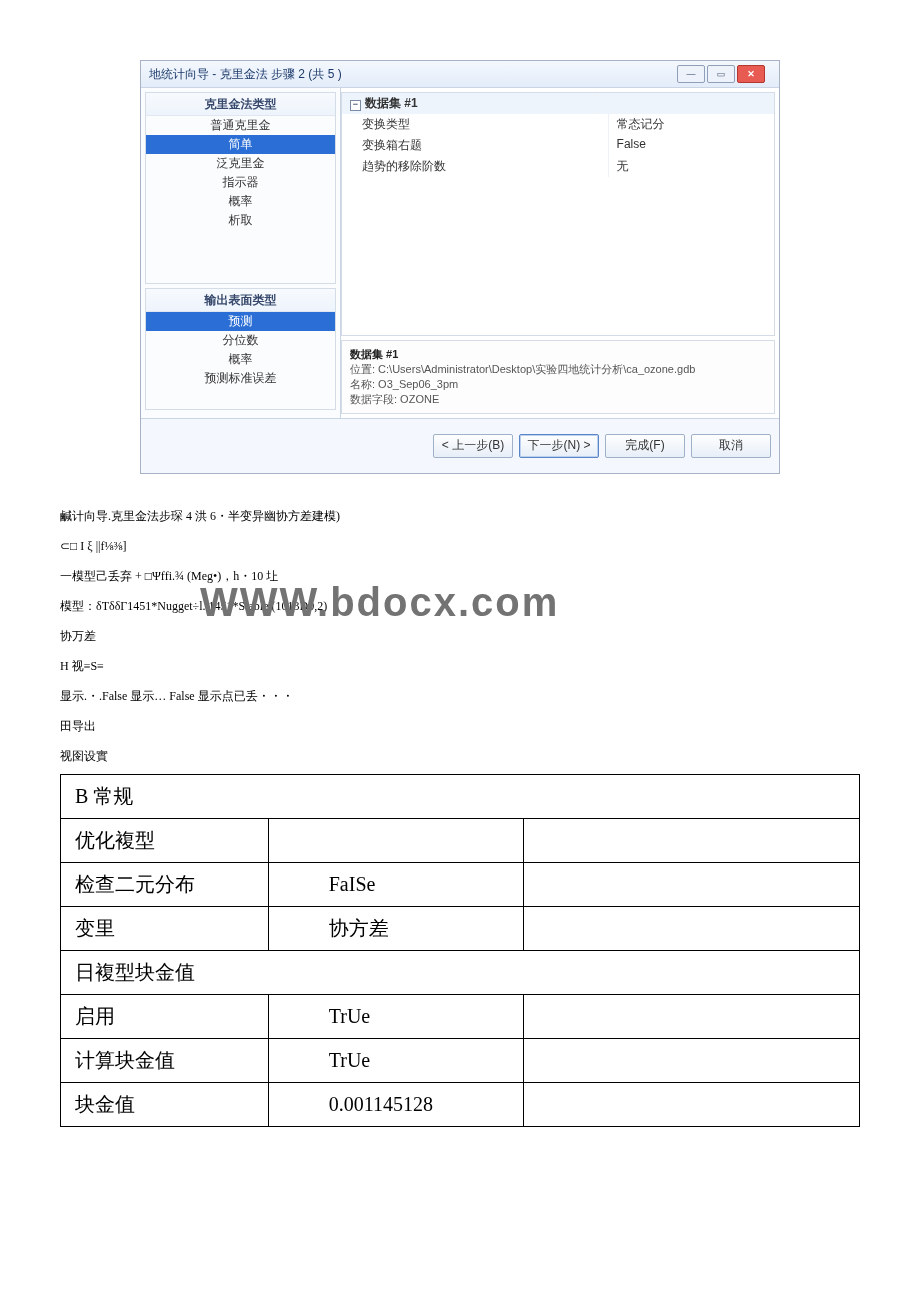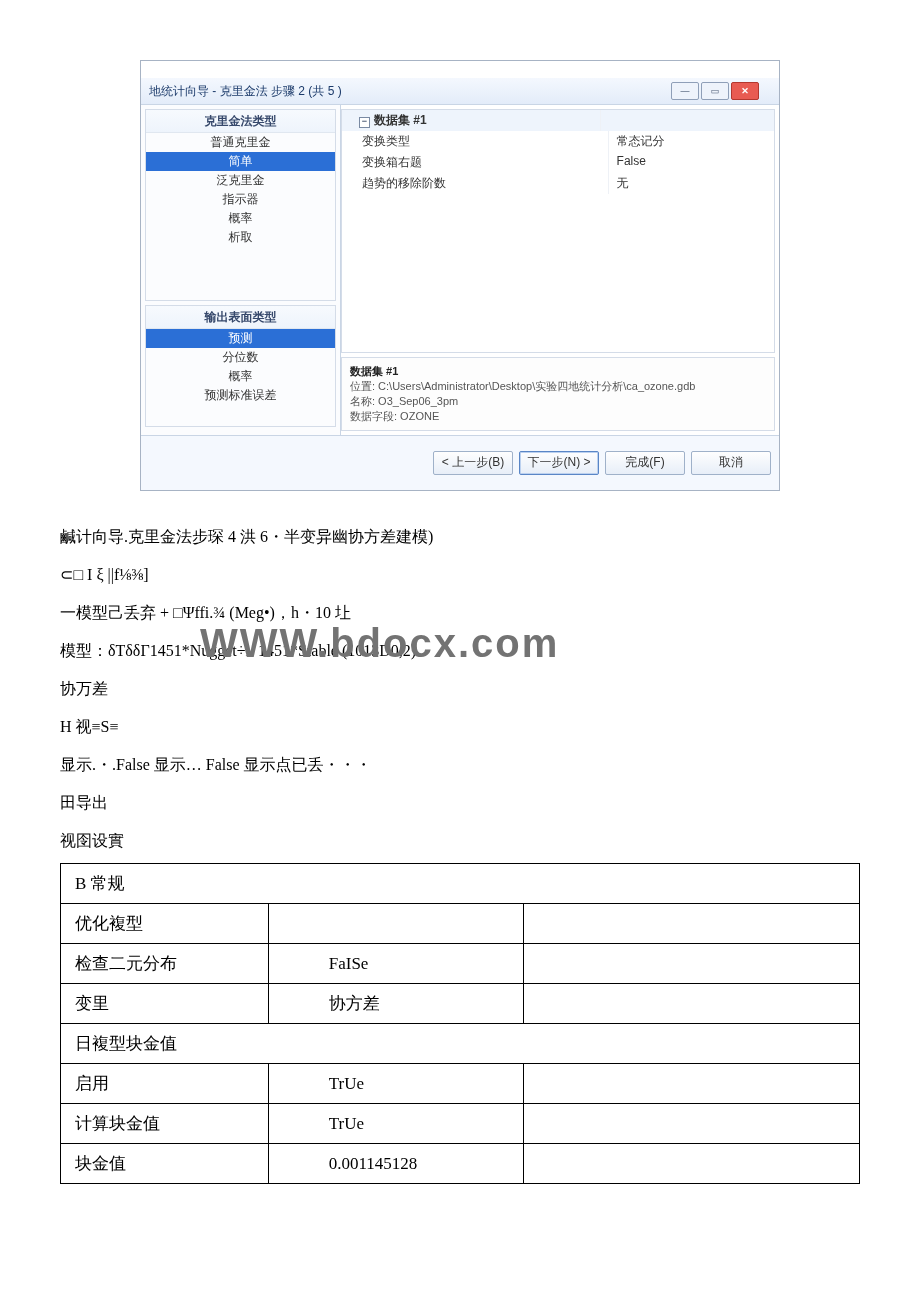--- a/index.html
+++ b/index.html
@@ -25,22 +25,21 @@
     font-size: 12px;
     color: #333;
   }
   .titlebar {
     height: 26px;
     display: flex;
     align-items: center;
     justify-content: space-between;
     background: linear-gradient(#f4f8fe, #e3ecf9);
     border-bottom: 1px solid #c9d5e5;
-    padding: 0 20px 0 8px;
-    margin-top: 17px;
+    padding: 0 14px 0 8px;
   }
   .titlebar .title {
     color: #1b3a6a;
   }
   .winbtns {
     display: flex;
     gap: 2px;
   }
   .winbtn {
     width: 26px;
@@ -127,21 +126,20 @@
     padding: 2px 8px 2px 20px;
     border-right: 1px solid #eef1f6;
   }
   .pgrow .v {
     flex: 1;
     padding: 2px 8px;
   }
   .pgrow.hdr {
     background: #eef4fc;
     font-weight: bold;
-    padding-left: 9px;
   }
   .pgrow.hdr .k { padding-left: 8px; }
   .pgminus {
     display: inline-block;
     width: 9px; height: 9px;
     border: 1px solid #7a8aa3;
     text-align: center;
     line-height: 7px;
     font-size: 9px;
     margin-right: 4px;
@@ -177,21 +175,21 @@
     text-align: center;
     color: #333;
   }
   .dlg-btn.primary {
     border-color: #5a86c6;
     box-shadow: 0 0 0 1px #bcd1ef inset;
   }
 
   
   .para {
-    font-size: 16px;
+    font-size: 12px;
     line-height: 2;
     margin: 6px 0;
     color: #000;
   }
   .watermark-row {
     position: relative;
   }
   .watermark {
     position: absolute;
     left: 140px;
@@ -207,21 +205,21 @@
 
   
   .tbl {
     border-collapse: collapse;
     width: 100%;
     margin-top: 4px;
   }
   .tbl td {
     border: 1px solid #000;
     padding: 8px 14px;
-    font-size: 17px;
+    font-size: 20px;
   }
   .tbl td.span { }
   .tbl td.c1 { width: 26%; }
   .tbl td.c2 { width: 32%; text-align: left; padding-left: 60px; }
   .tbl td.c3 { width: 42%; }
 </style>
 </head>
 <body>
 
 <div class="page">

